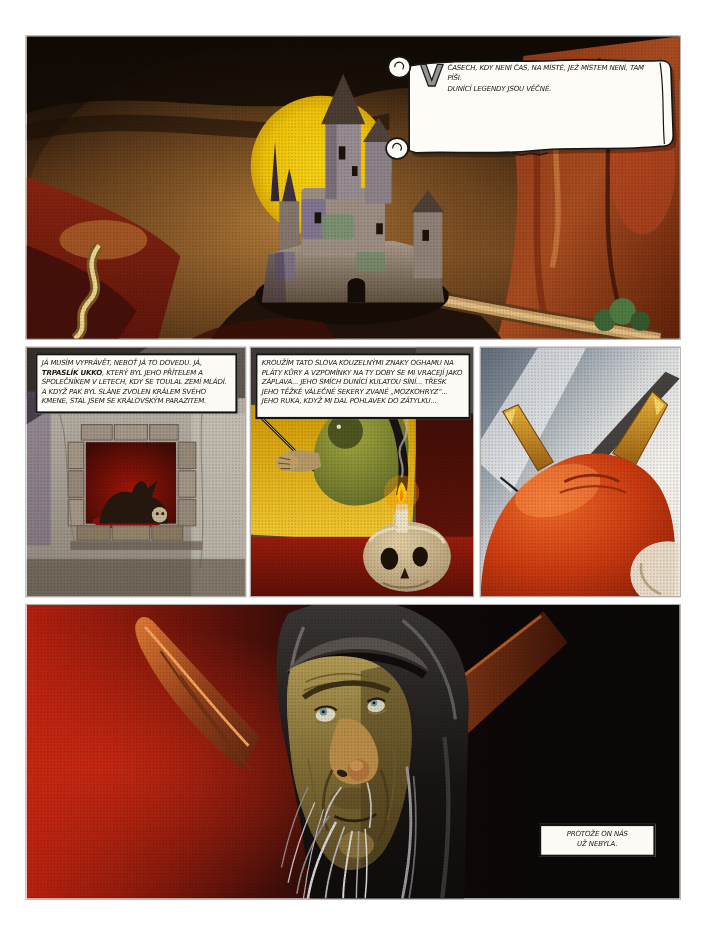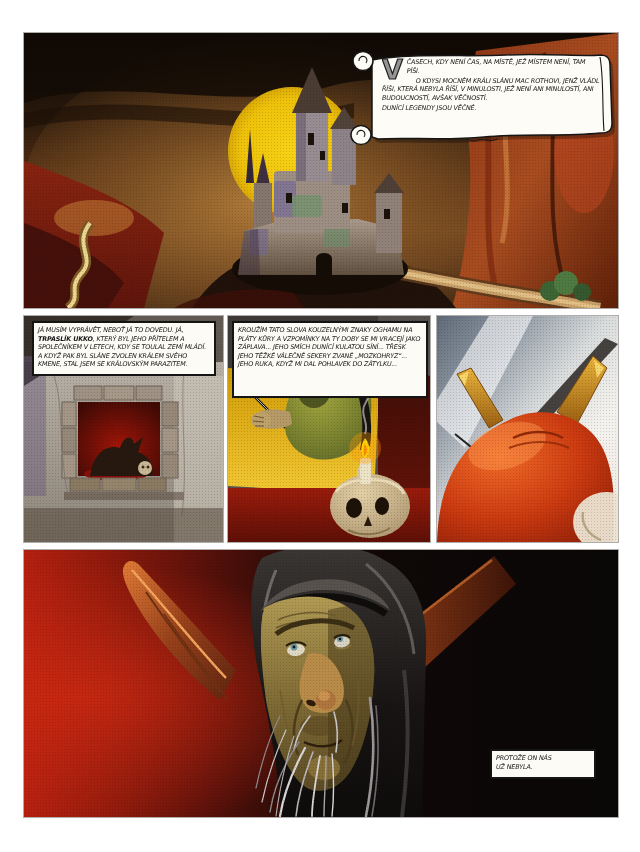--- a/index.html
+++ b/index.html
@@ -129,21 +129,20 @@
         <ellipse cx="17" cy="17" rx="10" ry="9.5" fill="#fdfcf6" stroke="#161616" stroke-width="1.5"></ellipse>
         <path d="M13,17 a4,4 0 1 1 7,2" fill="none" stroke="#161616" stroke-width="1.1"></path>
         <ellipse cx="15" cy="91" rx="10" ry="9.5" fill="#fdfcf6" stroke="#161616" stroke-width="1.5"></ellipse>
         <path d="M11,91 a4,4 0 1 1 7,2" fill="none" stroke="#161616" stroke-width="1.1"></path>
         <path d="M120,95 l8,2 l8,-2 l8,2 l8,-2" fill="none" stroke="#161616" stroke-width="1"></path>
       </svg>
       <div class="scroll-text">
         <div class="sp">
           <span class="dropcap">V</span><span>ČASECH, KDY NENÍ ČAS, NA MÍSTĚ, JEŽ MÍSTEM NENÍ, TAM PÍŠI.</span>
         </div>
-        <div class="sp indent">O KDYSI MOCNÉM KRÁLI SLÁNU MAC ROTHOVI, JENŽ VLÁDL ŘÍŠI, KTERÁ NEBYLA ŘÍŠÍ, V MINULOSTI, JEŽ NENÍ ANI MINULOSTÍ, ANI BUDOUCNOSTÍ, AVŠAK VĚČNOSTÍ.</div>
         <div class="sp">DUNÍCÍ LEGENDY JSOU VĚČNÉ.</div>
       </div>
     </div>
   </div>
 
   <div class="panel" style="left:24px;top:316px;width:199px;height:226px;">
     <svg viewBox="0 0 199 226" preserveAspectRatio="none">
       <defs>
         <linearGradient id="a-wall" x1="0" y1="0" x2="0" y2="1">
           <stop offset="0" stop-color="#c2bbb1"></stop>
@@ -247,21 +246,21 @@
         <path d="M120,214 C132,220 150,220 162,212" stroke="#8a744e" stroke-width="2" fill="none"></path>
         <rect x="132" y="142" width="11" height="26" rx="2" fill="#ece2c6"></rect>
         <path d="M132,150 c-3,6 -2,12 1,14" stroke="#d8cca8" stroke-width="2" fill="none"></path>
         <circle cx="137" cy="132" r="16" fill="#ff9c00" opacity=".35"></circle>
         <path d="M137,122 C132,130 132,138 137,142 C142,138 143,129 137,122 Z" fill="#ffcf08"></path>
         <path d="M137,128 C135,133 135,138 137,140 C139,138 140,132 137,128 Z" fill="#ff8c00"></path>
         <path d="M137,118 C142,106 130,98 138,86 C146,74 138,64 146,52" stroke="#b9b4ae" stroke-width="2" fill="none" opacity=".75"></path>
       </g>
     </svg>
     <div class="grain"></div>
-    <div class="cap" style="left:4px;top:5px;width:196px;height:77px;">
+    <div class="cap" style="left:4px;top:5px;width:196px;height:60px;">
       <span>KROUŽÍM TATO SLOVA KOUZELNÝMI ZNAKY OGHAMU NA PLÁTY KŮRY A VZPOMÍNKY NA TY DOBY SE MI VRACEJÍ JAKO ZÁPLAVA... JEHO SMÍCH DUNÍCÍ KULATOU SÍNÍ... TŘESK JEHO TĚŽKÉ VÁLEČNÉ SEKERY ZVANÉ „MOZKOHRYZ“... JEHO RUKA, KDYŽ MI DAL POHLAVEK DO ZÁTYLKU...</span>
     </div>
   </div>
 
   <div class="panel" style="left:437px;top:316px;width:181px;height:226px;">
     <svg viewBox="0 0 181 226" preserveAspectRatio="none">
       <defs>
         <linearGradient id="c-bg" x1="0" y1="0" x2="1" y2="1">
           <stop offset="0" stop-color="#5f6a78"></stop>
             <stop offset=".22" stop-color="#8c96a2"></stop>
@@ -292,21 +291,21 @@
         <ellipse cx="70" cy="130" rx="40" ry="22" fill="#ff9a50" opacity=".45" transform="rotate(-18 70 130)"></ellipse>
         <path d="M76,122 C92,114 112,114 126,122" stroke="#8e2808" stroke-width="2.5" fill="none"></path>
         <path d="M72,132 C92,124 116,124 132,132" stroke="#8e2808" stroke-width="2" fill="none" opacity=".8"></path>
       </g>
       <ellipse cx="170" cy="206" rx="34" ry="30" fill="#ece4d2" opacity=".95"></ellipse>
       <path d="M146,196 a30,26 0 0 0 18,28" stroke="#b8a888" stroke-width="2.5" fill="none"></path>
     </svg>
     <div class="grain"></div>
   </div>
 
-  <div class="panel" style="left:24px;top:550px;width:594px;height:267px;">
+  <div class="panel" style="left:24px;top:550px;width:594px;height:267px;text-align:center;">
     <svg viewBox="0 0 594 267" preserveAspectRatio="none">
       <defs>
         <linearGradient id="f-bg" x1="0" y1="0" x2="1" y2="0">
           <stop offset="0" stop-color="#b5200f"></stop>
             <stop offset=".14" stop-color="#8e1a0c"></stop>
           <stop offset=".32" stop-color="#54100a"></stop>
             <stop offset=".48" stop-color="#220a06"></stop>
           <stop offset=".62" stop-color="#0e0807"></stop>
             <stop offset="1" stop-color="#0a0707"></stop>
         </linearGradient>

